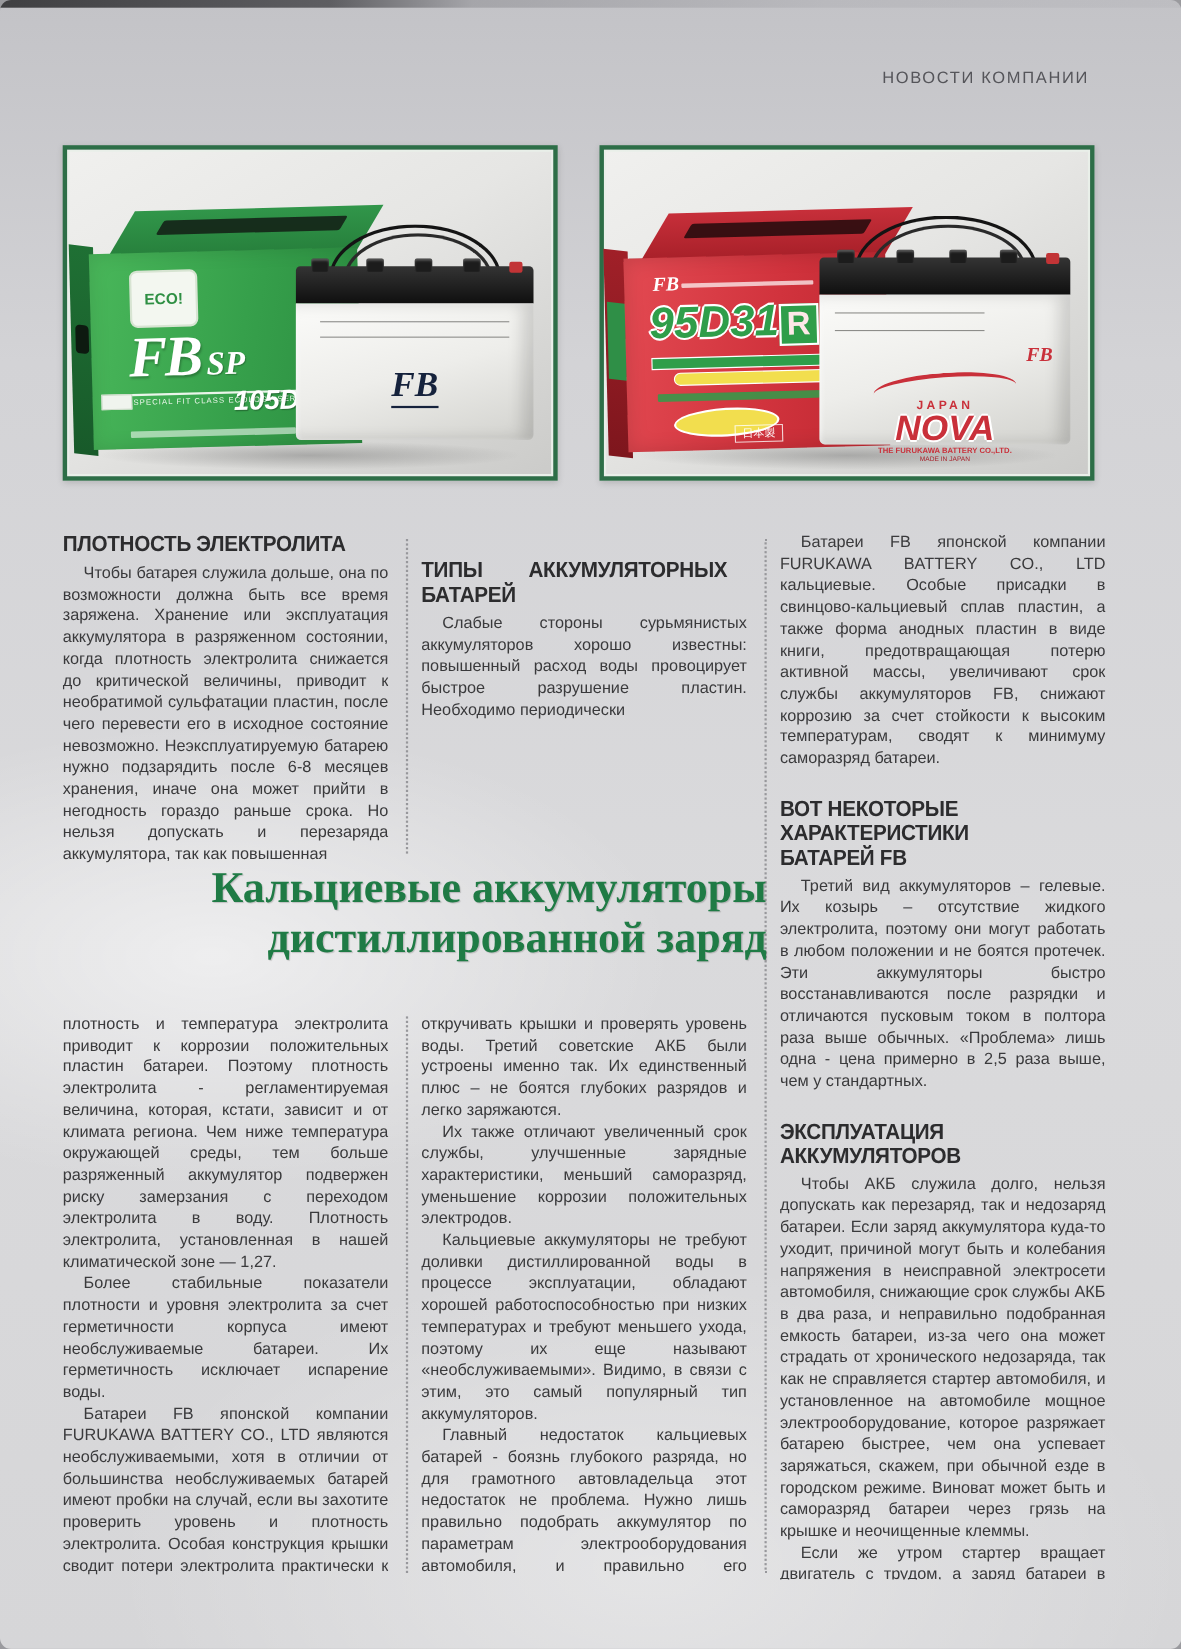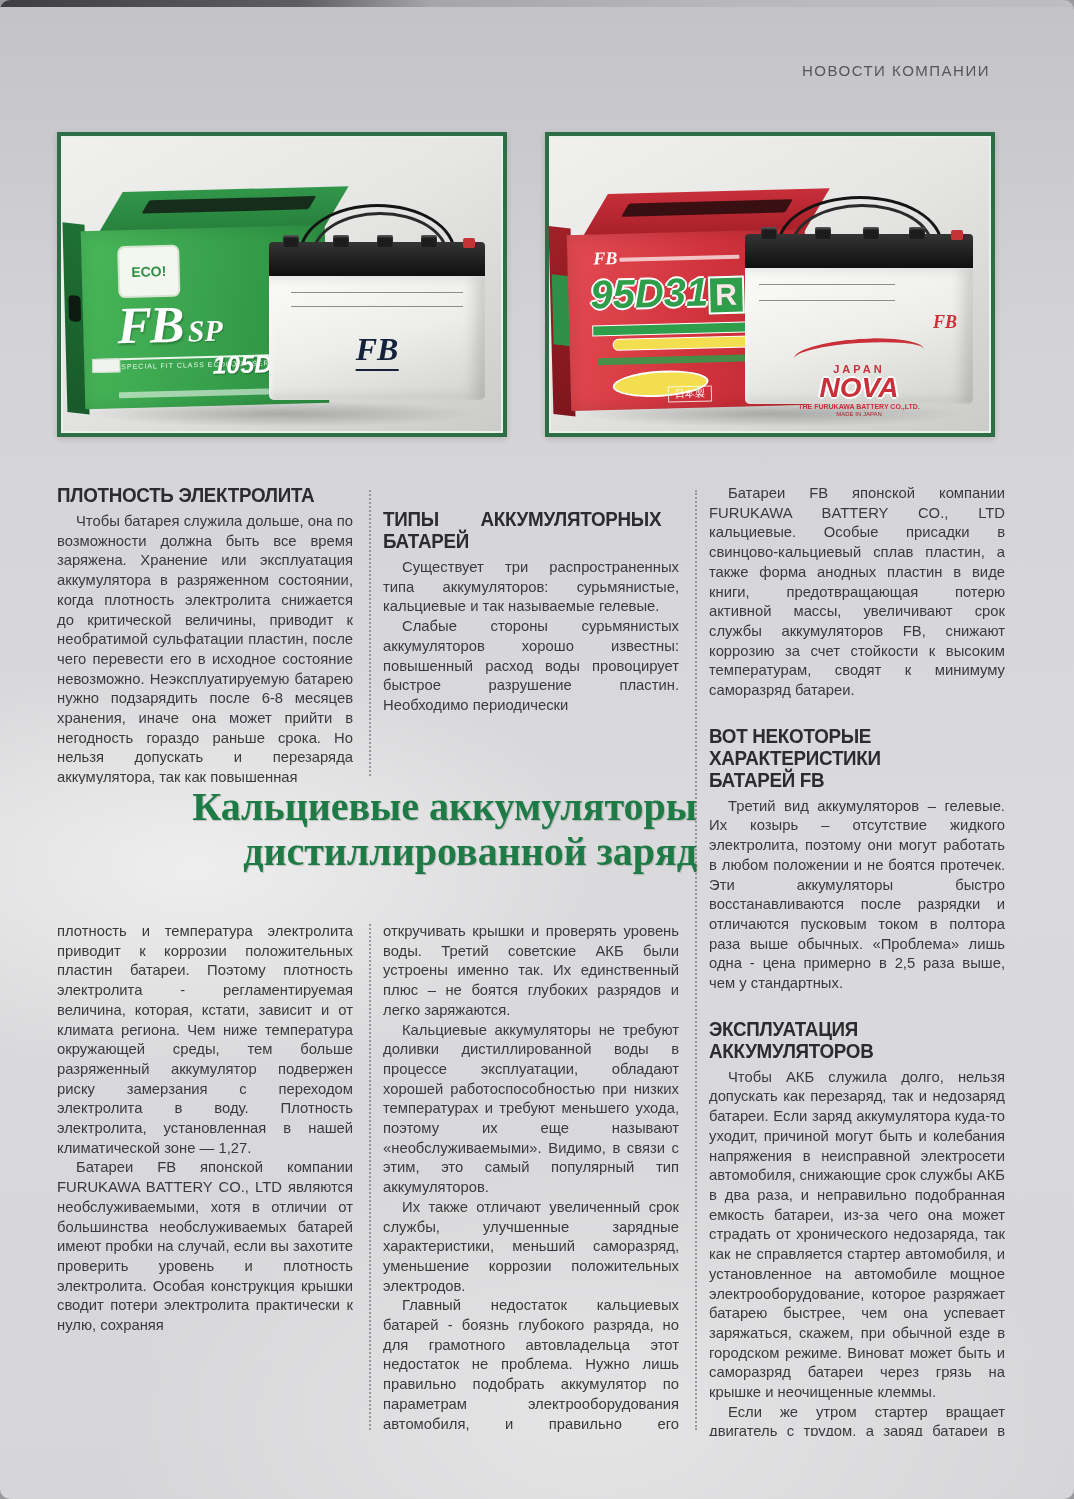--- a/index.html
+++ b/index.html
@@ -89,21 +89,21 @@
     border-radius:50%;transform:rotate(-2deg);}
   .rb-origin{position:absolute;left:50%;bottom:6px;transform:translateX(-50%);color:#fff;font-size:10px;
     border:1px solid rgba(255,255,255,.8);padding:0 6px;}
 
   
   .nova-fb{position:absolute;right:16px;top:44px;color:#c9303a;font-style:italic;font-weight:bold;
     font-family:"Liberation Serif",serif;font-size:18px;}
   .nova-wrap{position:absolute;left:50%;top:52%;transform:translateX(-50%);text-align:center;color:#c9303a;width:100%;}
   .nova-swoosh{width:130px;height:26px;border-top:4px solid #c9303a;border-radius:50%;margin:0 auto -6px auto;transform:rotate(-4deg);}
   .nova-super{font-size:11px;letter-spacing:3px;font-weight:bold;}
-  .nova-main{font-size:28px;font-weight:bold;font-style:italic;line-height:.9;
+  .nova-main{font-size:32px;font-weight:bold;font-style:italic;line-height:.9;
     text-shadow:-2px 0 #fff,2px 0 #fff,0 -2px #fff,0 2px #fff;}
   .nova-sub{font-size:7px;font-weight:bold;margin-top:3px;}
   .nova-org{font-size:6px;margin-top:1px;color:#a8242d;}
 
   
   .coltext{position:absolute;width:296px;font-size:14.8px;line-height:19.7px;text-align:justify;color:#3a3a3c;
     overflow:hidden;hyphens:auto;}
   .coltext p{margin:0;text-indent:19px;}
   .coltext p.cont{text-indent:0;}
   h2.sec{font-size:20px;line-height:22px;color:#2c2c2e;margin:0 0 6px 0;font-weight:bold;
@@ -214,38 +214,38 @@
   <div class="sep sep1b"></div>
   <div class="sep sep2"></div>
 
   <div class="coltext c1t">
     <h2 class="sec">ПЛОТНОСТЬ ЭЛЕКТРОЛИТА</h2>
     <p>Чтобы батарея служила дольше, она по возможности должна быть все время заряжена. Хранение или эксплуатация аккумулятора в разряженном состоянии, когда плотность электролита снижается до критической величины, приводит к необратимой сульфатации пластин, после чего перевести его в исходное состояние невозможно. Неэксплуатируемую батарею нужно подзарядить после 6-8 месяцев хранения, иначе она может прийти в негодность гораздо раньше срока. Но нельзя допускать и перезаряда аккумулятора, так как повышенная</p>
   </div>
 
   <div class="coltext c2t">
     <h2 class="sec mt">ТИПЫ АККУМУЛЯТОРНЫХ БАТАРЕЙ</h2>
-    <p>Существует три распространенных типа аккумуляторов: сурьмянистые, кальциевые и так называемые гелевые.</p>
     <p>Слабые стороны сурьмянистых аккумуляторов хорошо известны: повышенный расход воды провоцирует быстрое разрушение пластин. Необходимо периодически</p>
   </div>
 
   <div class="headline">
     <div>Кальциевые аккумуляторы</div>
     <div>дистиллированной заряд</div>
   </div>
 
   <div class="coltext c1b">
     <p class="cont">плотность и температура электролита приводит к коррозии положительных пластин батареи. Поэтому плотность электролита - регламентируемая величина, которая, кстати, зависит и от климата региона. Чем ниже температура окружающей среды, тем больше разряженный аккумулятор подвержен риску замерзания с переходом электролита в воду. Плотность электролита, установленная в нашей климатической зоне — 1,27.</p>
+    <p>Более стабильные показатели плотности и уровня электролита за счет герметичности корпуса имеют необслуживаемые батареи. Их герметичность исключает испарение воды.</p>
     <p>Батареи FB японской компании FURUKAWA BATTERY CO., LTD являются необслуживаемыми, хотя в отличии от большинства необслуживаемых батарей имеют пробки на случай, если вы захотите проверить уровень и плотность электролита. Особая конструкция крышки сводит потери электролита практически к нулю, сохраняя</p>
   </div>
 
   <div class="coltext c2b">
     <p class="cont">откручивать крышки и проверять уровень воды. Третий советские АКБ были устроены именно так. Их единственный плюс – не боятся глубоких разрядов и легко заряжаются.</p>
+    <p>Их также отличают увеличенный срок службы, улучшенные зарядные характеристики, меньший саморазряд, уменьшение коррозии положительных электродов.</p>
     <p>Кальциевые аккумуляторы не требуют доливки дистиллированной воды в процессе эксплуатации, обладают хорошей работоспособностью при низких температурах и требуют меньшего ухода, поэтому их еще называют «необслуживаемыми». Видимо, в связи с этим, это самый популярный тип аккумуляторов.</p>
-    <p>Их также отличают увеличенный срок службы, улучшенные зарядные характеристики, меньший саморазряд, уменьшение коррозии положительных электродов.</p>
     <p>Главный недостаток кальциевых батарей - боязнь глубокого разряда, но для грамотного автовладельца этот недостаток не проблема. Нужно лишь правильно подобрать аккумулятор по параметрам электрооборудования автомобиля, и правильно его эксплуатировать.</p>
   </div>
 
   <div class="coltext c3">
     <p>Батареи FB японской компании FURUKAWA BATTERY CO., LTD кальциевые. Особые присадки в свинцово-кальциевый сплав пластин, а также форма анодных пластин в виде книги, предотвращающая потерю активной массы, увеличивают срок службы аккумуляторов FB, снижают коррозию за счет стойкости к высоким температурам,  сводят к минимуму саморазряд батареи.</p>
     <h2 class="sec mt">ВОТ НЕКОТОРЫЕ
 ХАРАКТЕРИСТИКИ
 БАТАРЕЙ FB</h2>
     <p>Третий вид аккумуляторов – гелевые. Их козырь – отсутствие жидкого электролита, поэтому они могут работать в любом положении и не боятся протечек. Эти аккумуляторы быстро восстанавливаются после разрядки и отличаются пусковым током в полтора раза выше обычных. «Проблема» лишь одна - цена примерно в 2,5 раза выше, чем у стандартных.</p>
     <h2 class="sec mt">ЭКСПЛУАТАЦИЯ АККУМУЛЯТОРОВ</h2>

